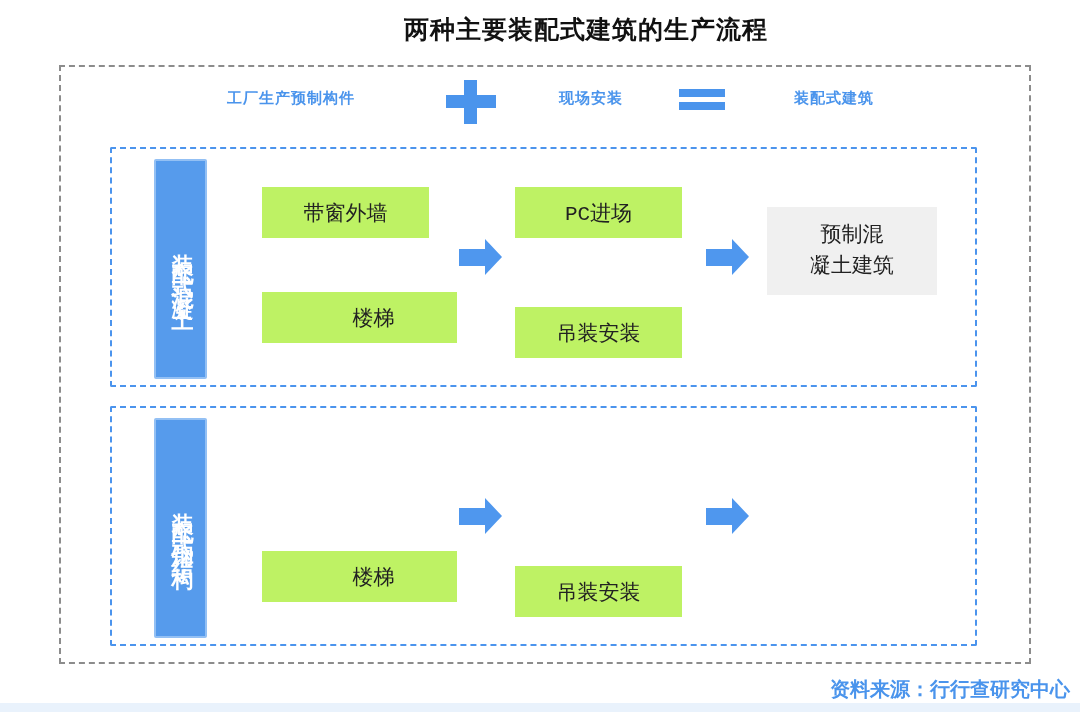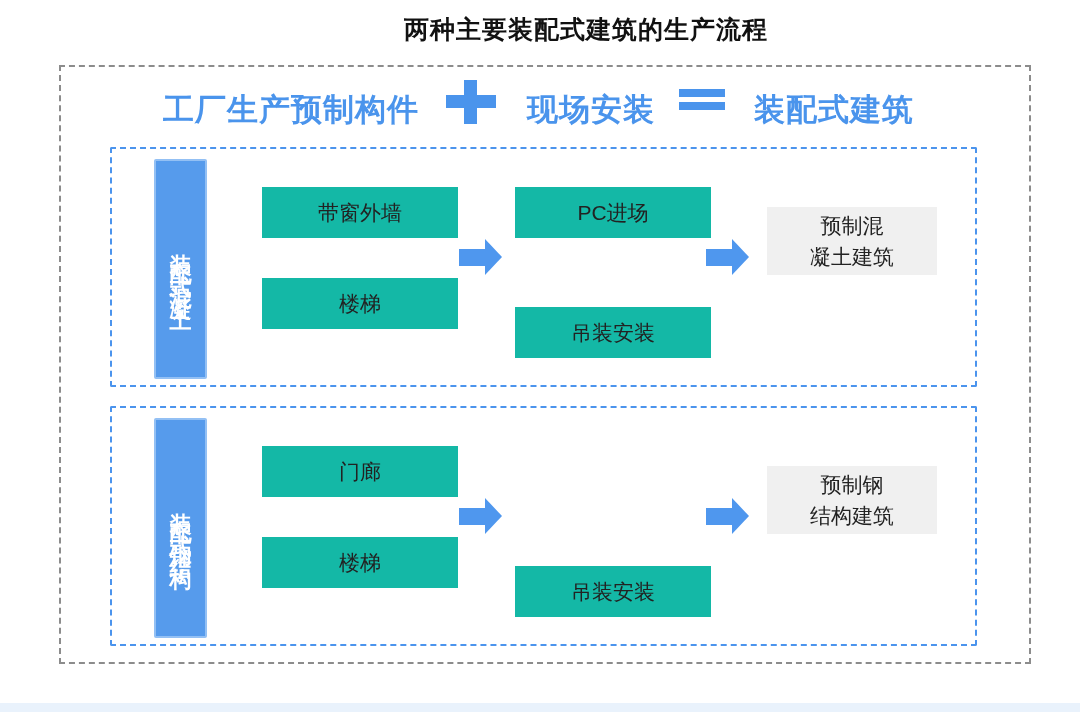--- a/index.html
+++ b/index.html
@@ -1,31 +1,31 @@
 <!DOCTYPE html>
 <html><head>
 <meta charset="utf-8">
 <style>
   html,body{margin:0;padding:0;background:#ffffff;}
   .canvas{
     position:relative;width:1080px;height:712px;background:#ffffff;
-    font-family:Liberation Sans, sans-serif;
+    font-family:Liberation Mono, monospace;
     overflow:hidden;color:#1f1f1f;
   }
   .title{
     position:absolute;left:586px;top:13px;transform:translateX(-50%);
     font-size:25px;font-weight:bold;color:#111;white-space:nowrap;letter-spacing:1px;
   }
   .outer{
     position:absolute;left:59px;top:65px;width:972px;height:599px;
     border:2px dashed #8c8c8c;box-sizing:border-box;
   }
   
   .eq-text{
-    position:absolute;font-size:31px;font-weight:bold;color:#4a94ec;
+    position:absolute;font-size:15px;font-weight:bold;color:#4a94ec;
     white-space:nowrap;transform:translateX(-50%);top:22px;letter-spacing:1px;
   }
   .eq-factory{left:230px;}
   .eq-site{left:530px;text-align:center;}
   .eq-result{left:773px;text-align:right;}
   .plus-icon{position:absolute;left:385px;top:13px;width:50px;height:44px;}
   .plus-icon::before{content:"";position:absolute;left:0;top:15px;width:50px;height:13px;background:#4a94ec;}
   .plus-icon::after{content:"";position:absolute;left:18px;top:0;width:13px;height:44px;background:#4a94ec;}
   .equals-icon{position:absolute;left:618px;top:22px;width:46px;height:21px;}
   .equals-icon::before{content:"";position:absolute;left:0;top:0;width:46px;height:8px;background:#4a94ec;}
@@ -40,31 +40,31 @@
   .vlabel{
     position:absolute;left:42px;top:10px;width:53px;height:220px;
     background:#569bec;border:2px solid #93c0f4;border-radius:2px;box-sizing:border-box;
     display:flex;align-items:center;justify-content:center;
   }
   .vlabel span{
     writing-mode:vertical-rl;text-orientation:upright;
     color:#ffffff;font-size:22px;font-weight:bold;letter-spacing:11px;line-height:1;
   }
   .gbox{
-    position:absolute;width:196px;height:51px;background:#14b8a6;
+    position:absolute;width:167px;height:51px;background:#bef264;
     display:flex;align-items:center;justify-content:center;
     font-size:21px;color:#222;white-space:nowrap;
   }
   .comp1,.step1{top:38px;}
-  .comp2{top:129px;}
+  .comp2{top:143px;padding-left:28px;}
   .step2{top:158px;}
   .comp1,.comp2{left:150px;}
   .step1,.step2{left:403px;}
   .resultbox{
-    position:absolute;left:655px;top:58px;width:170px;height:68px;background:#f0f0f0;
+    position:absolute;left:655px;top:58px;width:170px;height:88px;background:#f0f0f0;
     display:flex;align-items:center;justify-content:center;text-align:center;
     font-size:21px;color:#222;white-space:pre-line;line-height:1.5;
   }
   .arrow{position:absolute;width:43px;height:37px;}
   .arrow-a{left:347px;top:90px;}
   .arrow-b{left:594px;top:90px;}
   .arrow .body{position:absolute;left:0;top:10px;width:26px;height:17px;background:#4f97ee;}
   .arrow .head{
     position:absolute;left:26px;top:0;width:0;height:0;
     border-left:17px solid #4f97ee;border-top:18px solid transparent;border-bottom:18px solid transparent;
@@ -108,32 +108,30 @@
         <div class="head"></div>
       </div>
       <div class="resultbox">预制混
 凝土建筑</div>
     </div>
 
     <div class="section section-steel">
       <div class="vlabel">
         <span>装配式钢结构</span>
       </div>
-      <div class="gbox comp1">门廊</div>
       <div class="gbox comp2">楼梯</div>
       <div class="arrow arrow-a">
         <div class="body"></div>
         <div class="head"></div>
       </div>
       <div class="gbox step2">吊装安装</div>
       <div class="arrow arrow-b">
         <div class="body"></div>
         <div class="head"></div>
       </div>
-      <div class="resultbox">预制钢
-结构建筑</div>
     </div>
 
   </div>
 
+  <div class="source">资料来源：行行查研究中心</div>
   <div class="bottom-strip"></div>
 
 </div>
 
 </body></html>

